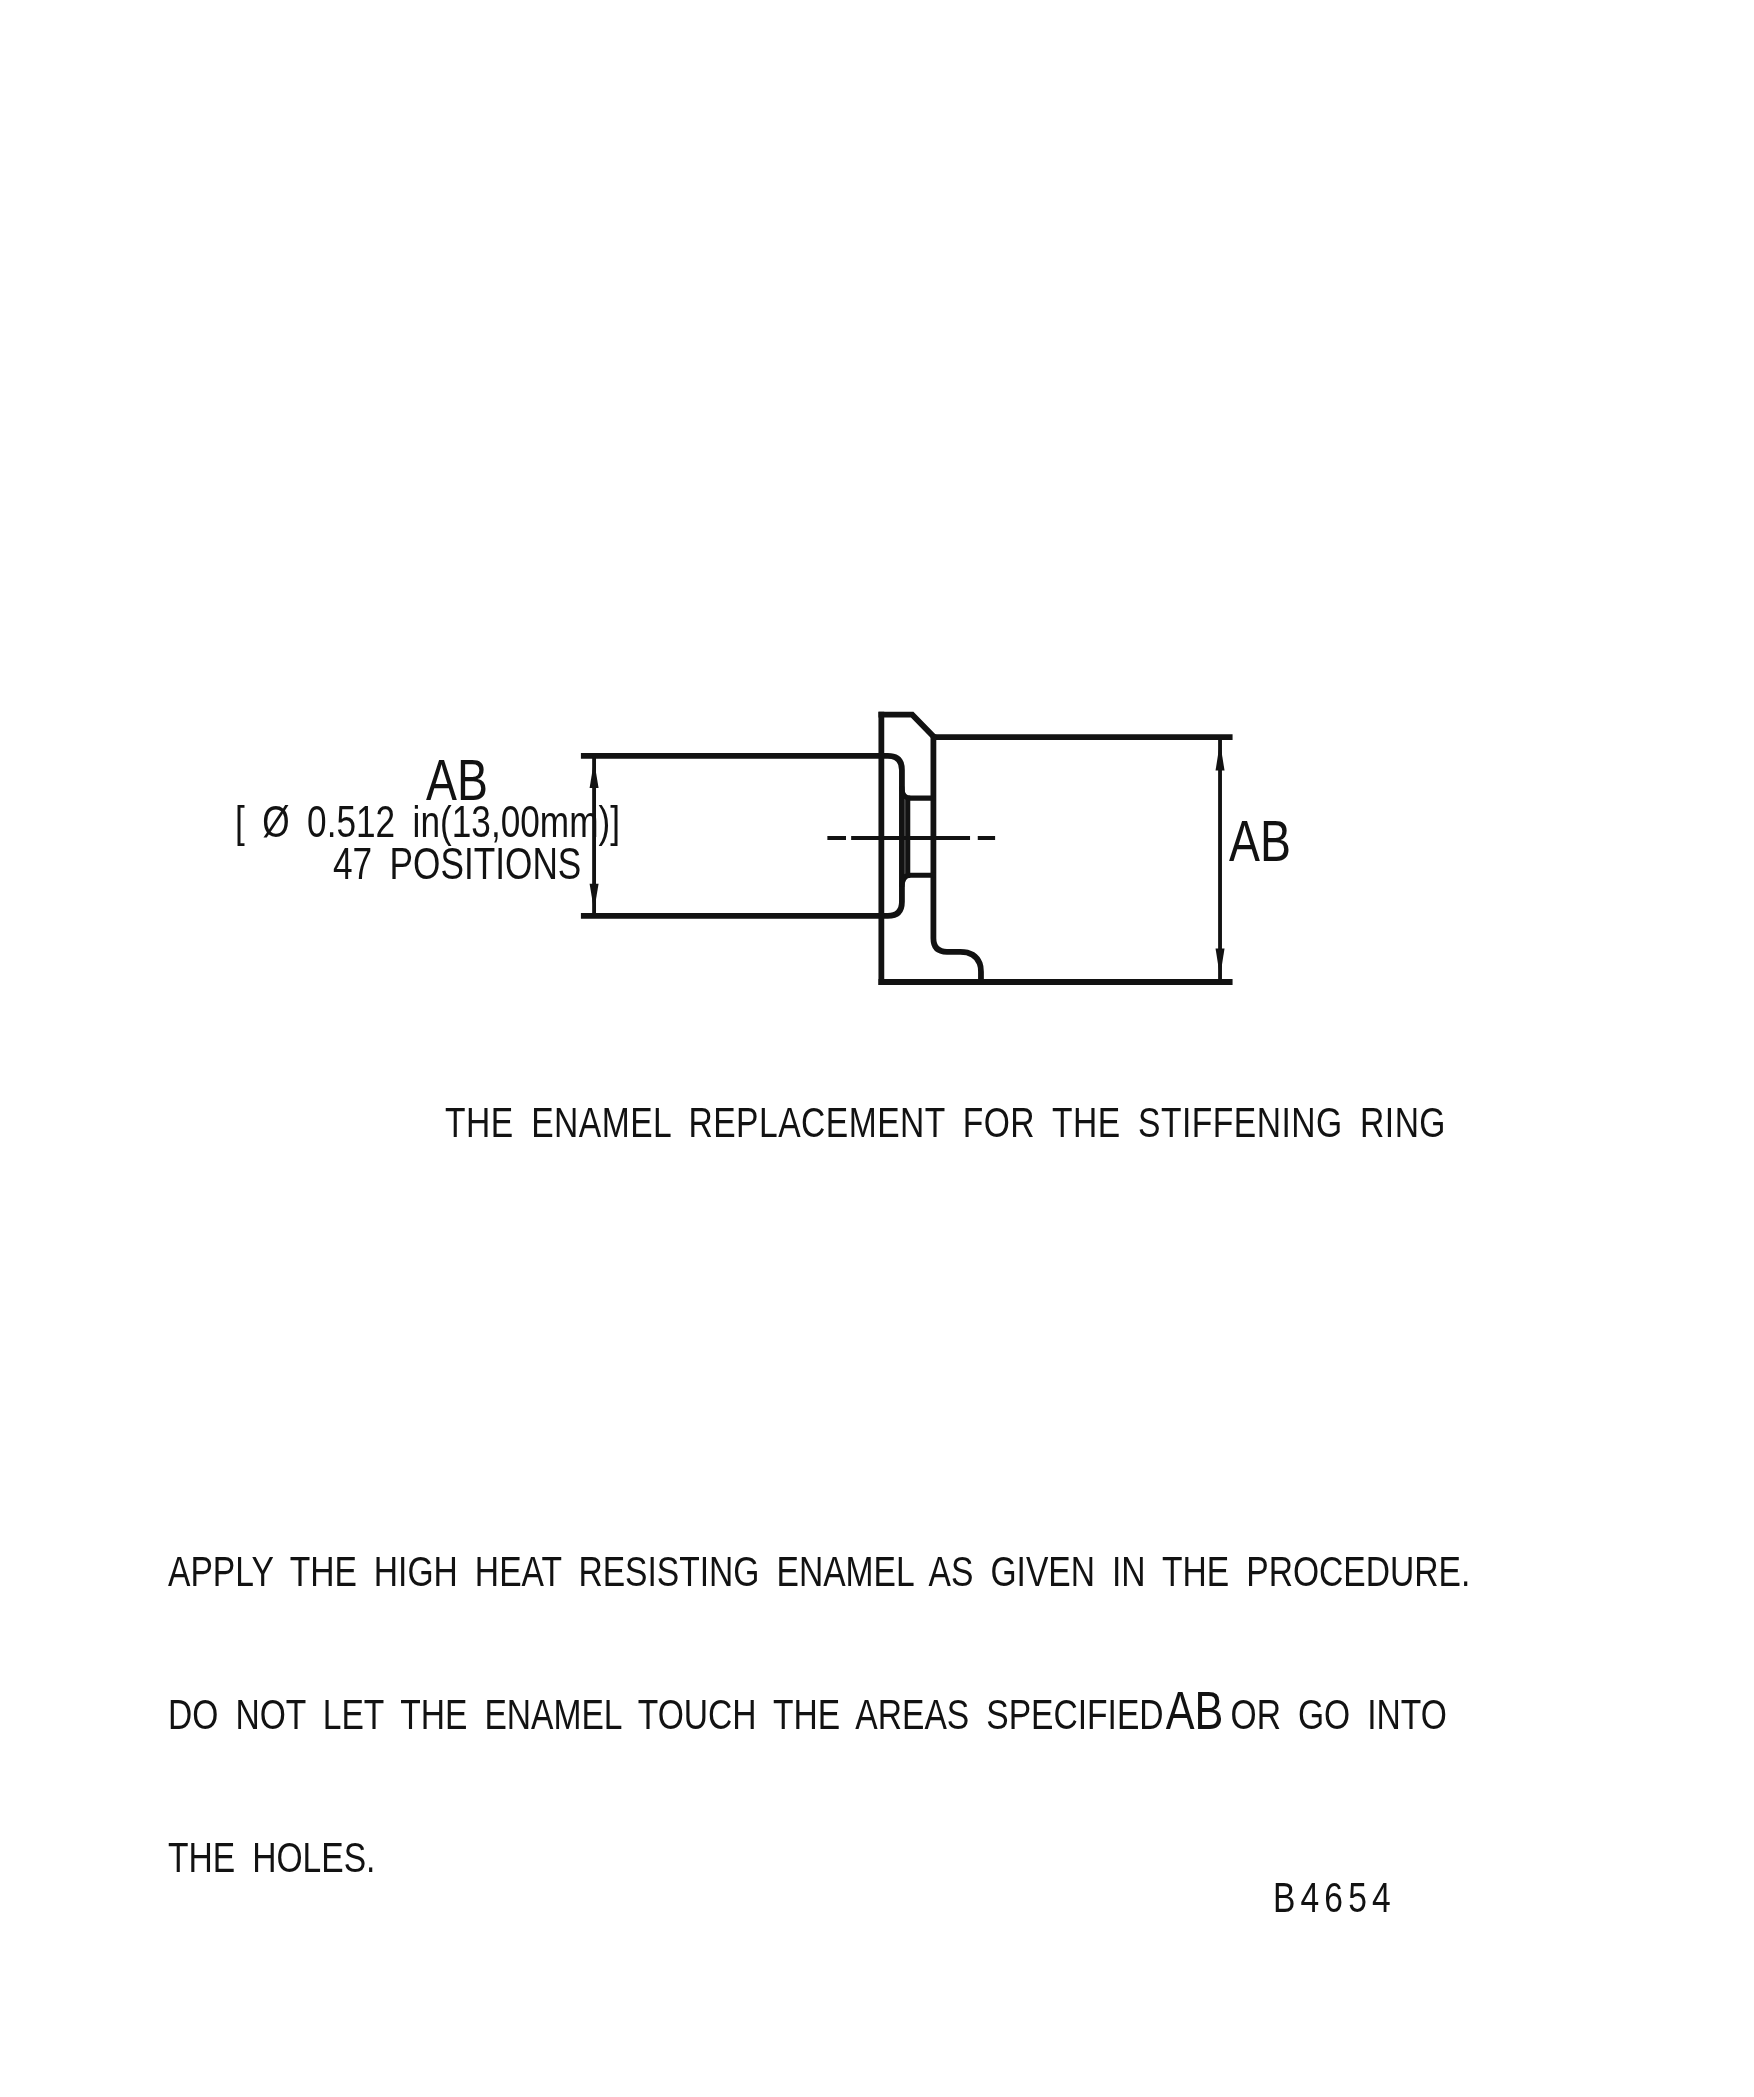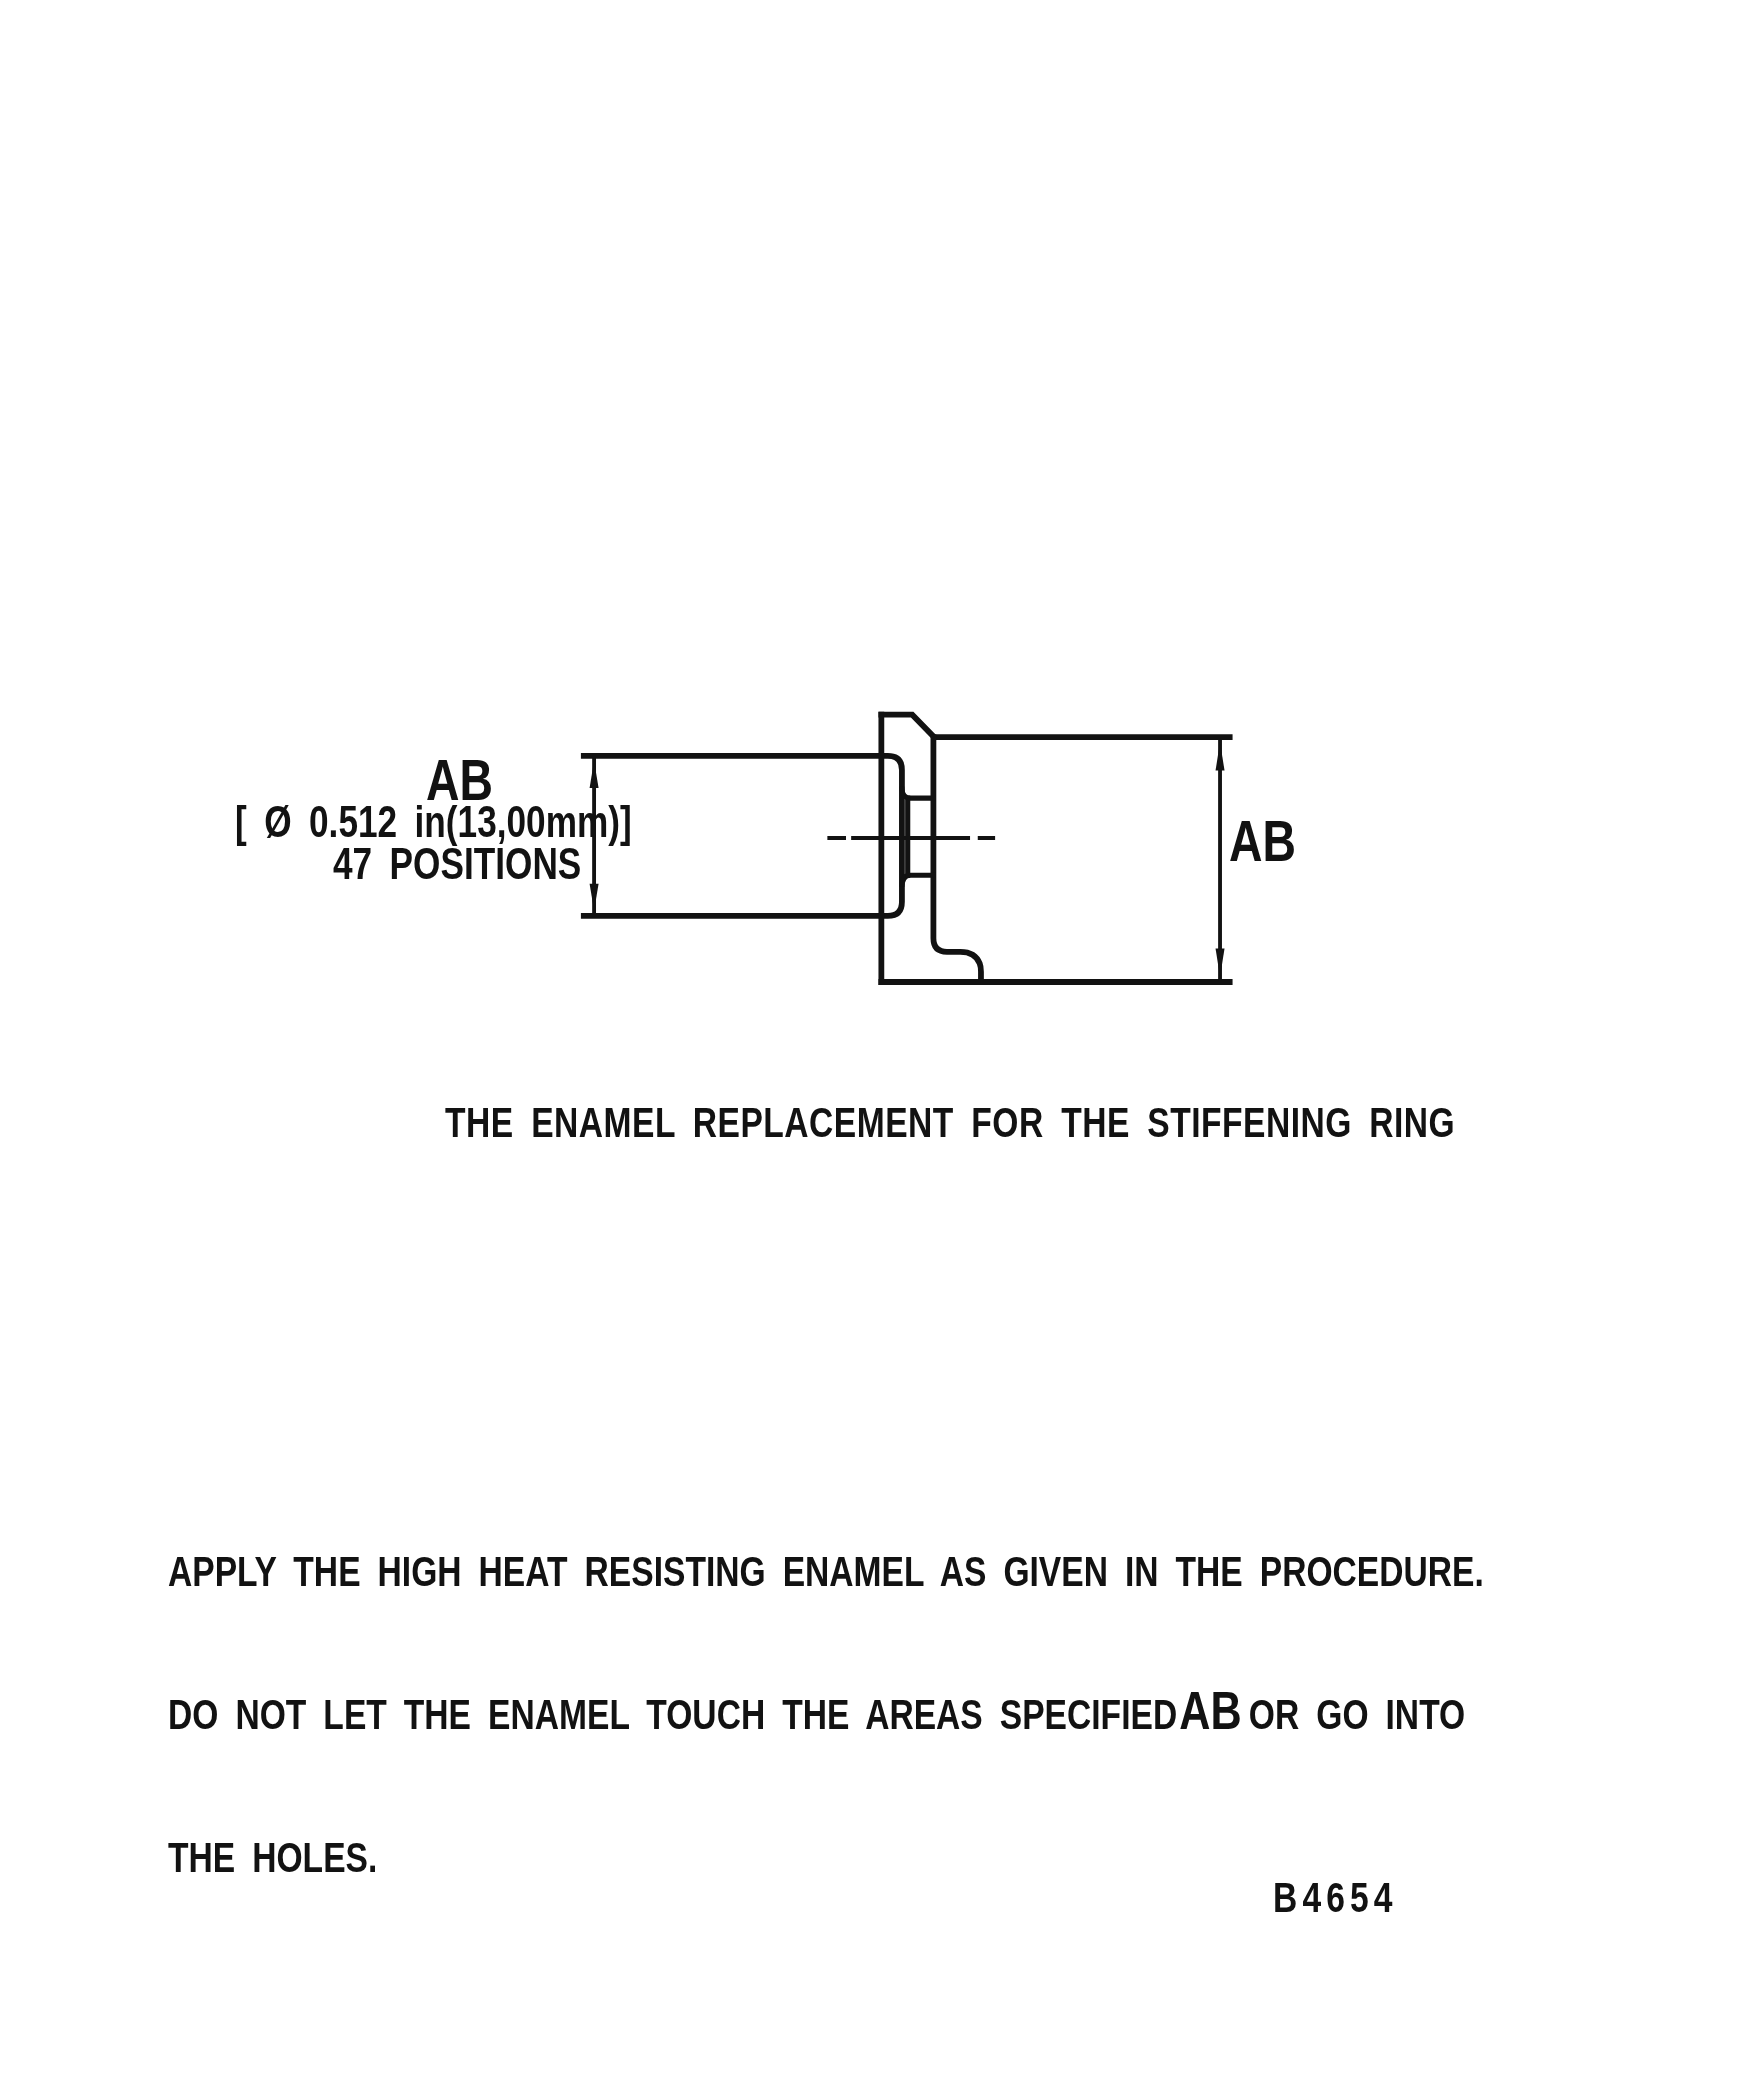--- a/index.html
+++ b/index.html
@@ -2,21 +2,20 @@
 <html style="font-size:10.3px"><head>
 <meta charset="utf-8">
 <style>
   html,body{margin:0;padding:0;background:#e8e8e8;}
   .page{
     position:relative;
     width:1755px;height:2097px;
     background:#ffffff;
     overflow:hidden;
     font-family:"Liberation Sans",sans-serif;
-    font-weight:bold;
   }
   svg.draw{position:absolute;left:0;top:0;pointer-events:none;}
   .t{
     position:absolute;
     color:#121212;
     font-family:"Liberation Sans",sans-serif;
     transform:scaleX(0.8);
     transform-origin:0 0;
     white-space:pre;
     word-spacing:9.6px;

